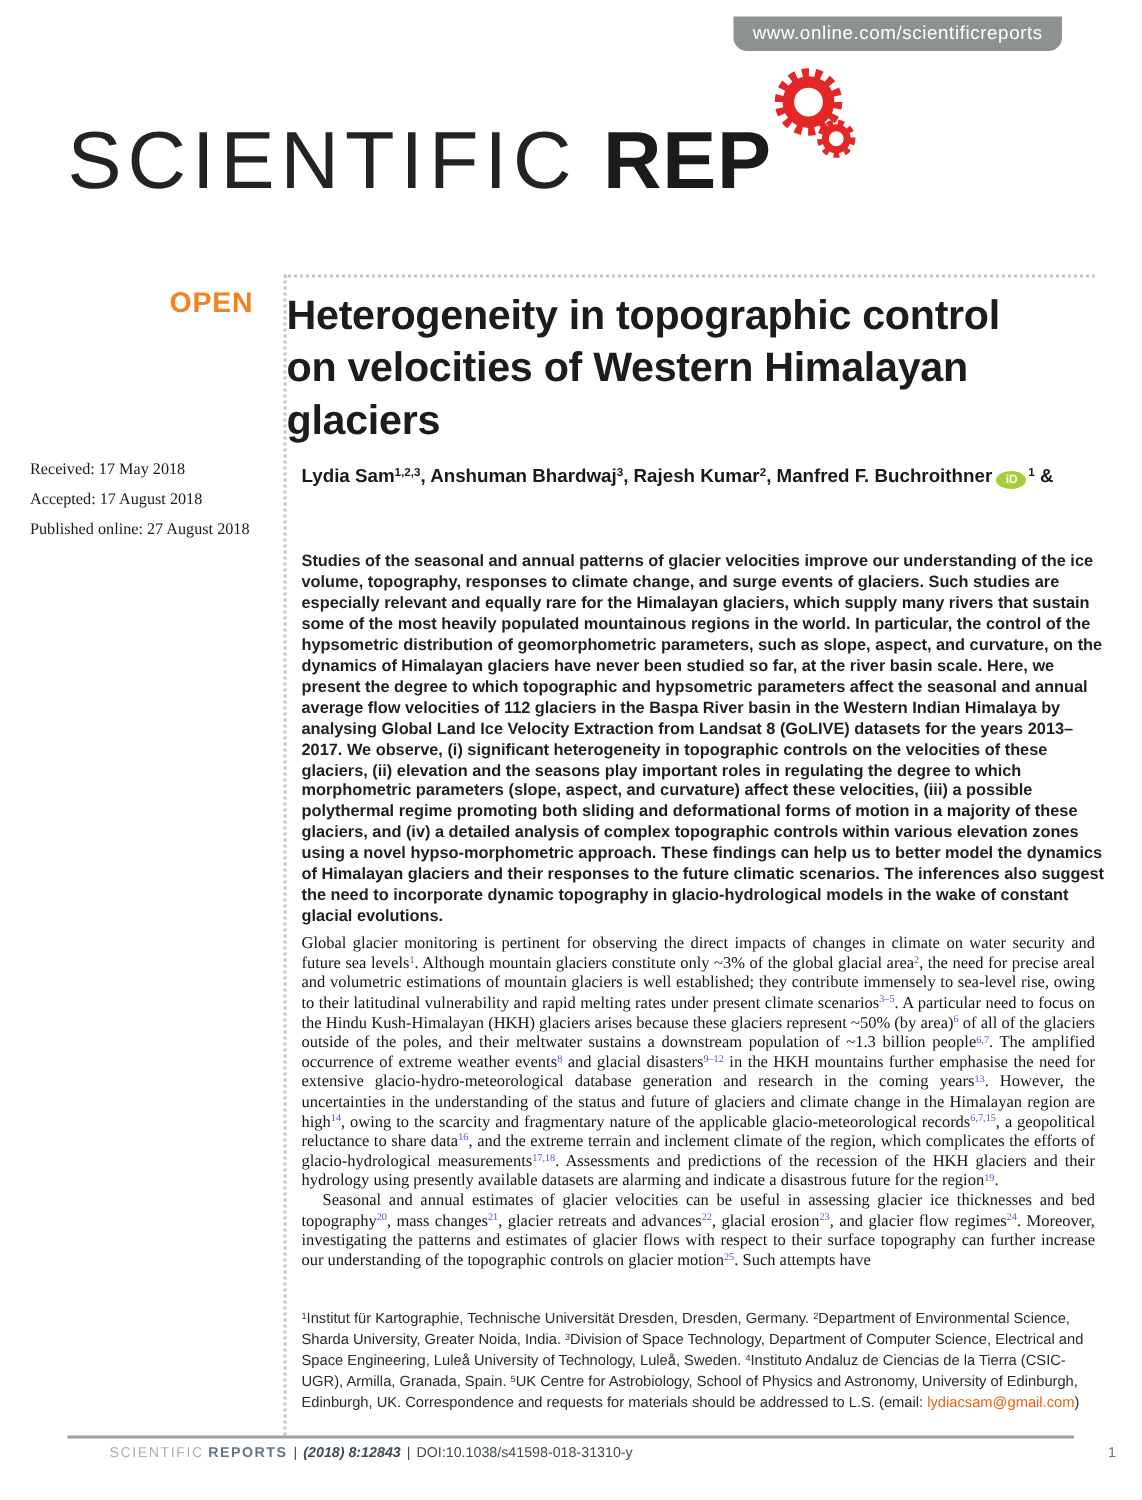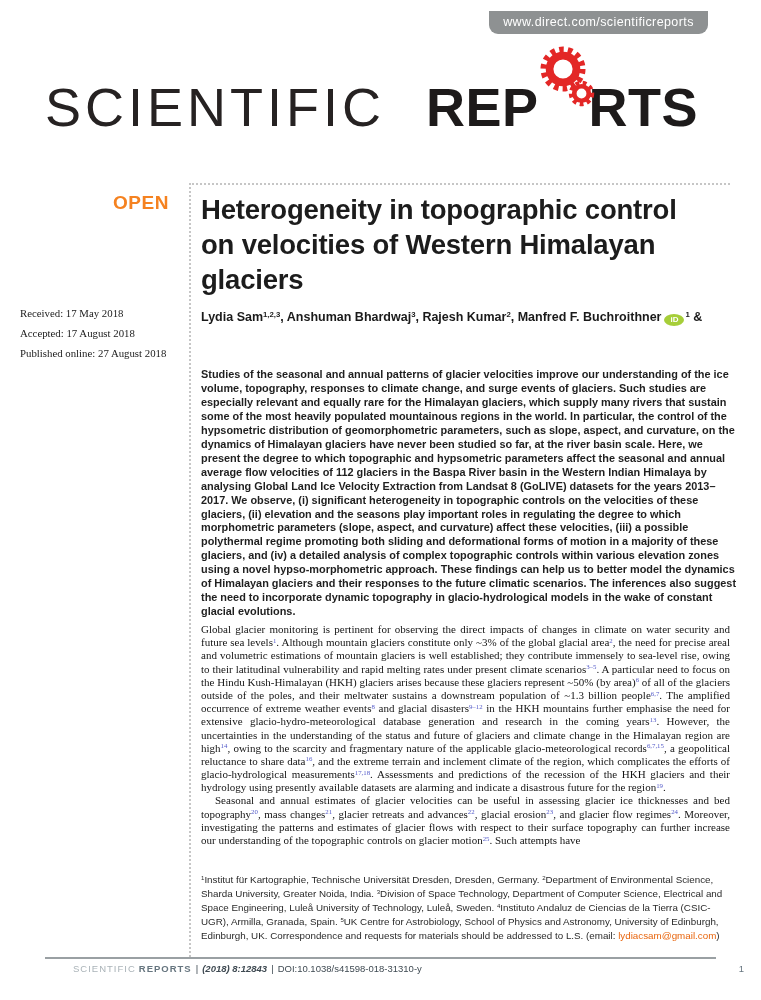--- a/index.html
+++ b/index.html
@@ -8,35 +8,35 @@
   .page { position: absolute; inset: 0; width: 761px; height: 1000px; background: #fff; overflow: hidden; }
 
   .header-tab {
     position: absolute; left: 489px; top: 11px; width: 219px; height: 23px;
     background: #8e9192; color: #ffffff; border-radius: 0 0 9px 9px;
     font-size: 12.5px; letter-spacing: 0.4px; text-align: center; line-height: 23px;
   }
 
   .logo { position: absolute; left: 45px; top: 76px; width: 690px; display: flex; align-items: baseline; gap: 17px; white-space: nowrap; }
   .logo-sci { font-size: 54px; font-weight: 300; letter-spacing: 4px; color: #262222; }
-  .logo-rep { font-size: 54px; font-weight: 700; letter-spacing: 0.5px; color: #1d1a1a; display: inline-flex; align-items: baseline; margin-left: 24px; }
+  .logo-rep { font-size: 54px; font-weight: 700; letter-spacing: 0.5px; color: #1d1a1a; display: inline-flex; align-items: baseline; }
   .gears { display: inline-block; position: relative; width: 50px; height: 40px; vertical-align: baseline; }
   .gear-big { position: absolute; left: 1px; top: -40px; width: 46px; height: 46px; }
   .gear-small { position: absolute; left: 29px; top: -6px; width: 27px; height: 27px; }
 
   .open-badge { position: absolute; left: 100px; top: 192px; width: 82px; text-align: center;
     color: #f58220; font-weight: 700; font-size: 19px; letter-spacing: 0.5px; }
 
   .dotted-v { position: absolute; left: 189px; top: 183px; height: 774px; width: 0; border-left: 2px dotted #c6c6c6; }
   .dotted-h { position: absolute; left: 189px; top: 183px; width: 541px; height: 0; border-top: 2px dotted #c6c6c6; }
 
   .dates { position: absolute; left: 20px; top: 303px; width: 165px;
     font-family: "Liberation Serif", serif; font-size: 10.8px; color: #1a1a1a; line-height: 20px; }
 
-  .title { position: absolute; left: 201px; top: 193px; width: 492px;
+  .title { position: absolute; left: 191px; top: 193px; width: 492px;
     font-size: 27.5px; font-weight: 700; color: #1c1c1c; line-height: 1.27; letter-spacing: -0.2px; }
 
   .authors { position: absolute; left: 201px; top: 308px; width: 535px;
     font-size: 12.5px; font-weight: 700; color: #1a1a1a; line-height: 1.55; }
 
   .abstract { position: absolute; left: 201px; top: 368px; width: 537px;
     font-size: 10.9px; font-weight: 700; color: #1f1f1f; line-height: 1.28; }
 
   .body-text { position: absolute; left: 201px; top: 623px; width: 529px;
     font-family: "Liberation Serif", serif; font-size: 11px; color: #141414;
@@ -60,37 +60,36 @@
   .f-rep { color: #66757f; font-weight: 700; letter-spacing: 1px; margin-left: 3px; }
   .f-sep { margin: 0 4px; color: #3f4a52; }
   .f-cit { font-weight: 700; font-style: italic; }
   .f-page { color: #66757f; }
 </style>
 </head>
 <body>
 
 <div class="page">
 
-  <div class="header-tab">www.direct.com/scientificreports</div>
+  <div class="header-tab">www.online.com/scientificreports</div>
 
   <div class="logo">
     <span class="logo-sci">SCIENTIFIC</span>
     <span class="logo-rep">
         <span>REP</span>
         <span class="gears">
           <svg class="gear-big" viewBox="0 0 48 48">
             <circle cx="24" cy="24" r="20" fill="none" stroke="#E32726" stroke-width="7" stroke-dasharray="4.7 4.27"></circle>
             <circle cx="24" cy="24" r="14" fill="none" stroke="#E32726" stroke-width="8"></circle>
           </svg>
           <svg class="gear-small" viewBox="0 0 26 26">
             <circle cx="13" cy="13" r="10" fill="none" stroke="#E32726" stroke-width="4.5" stroke-dasharray="3.6 3.25"></circle>
             <circle cx="13" cy="13" r="7" fill="none" stroke="#E32726" stroke-width="4.5"></circle>
           </svg>
         </span>
-        <span>RTS</span>
       </span>
   </div>
 
   <div class="open-badge">OPEN</div>
 
   <div class="dotted-h"></div>
   <div class="dotted-v"></div>
 
   <div class="dates">
     <div>Received: 17 May 2018</div>

